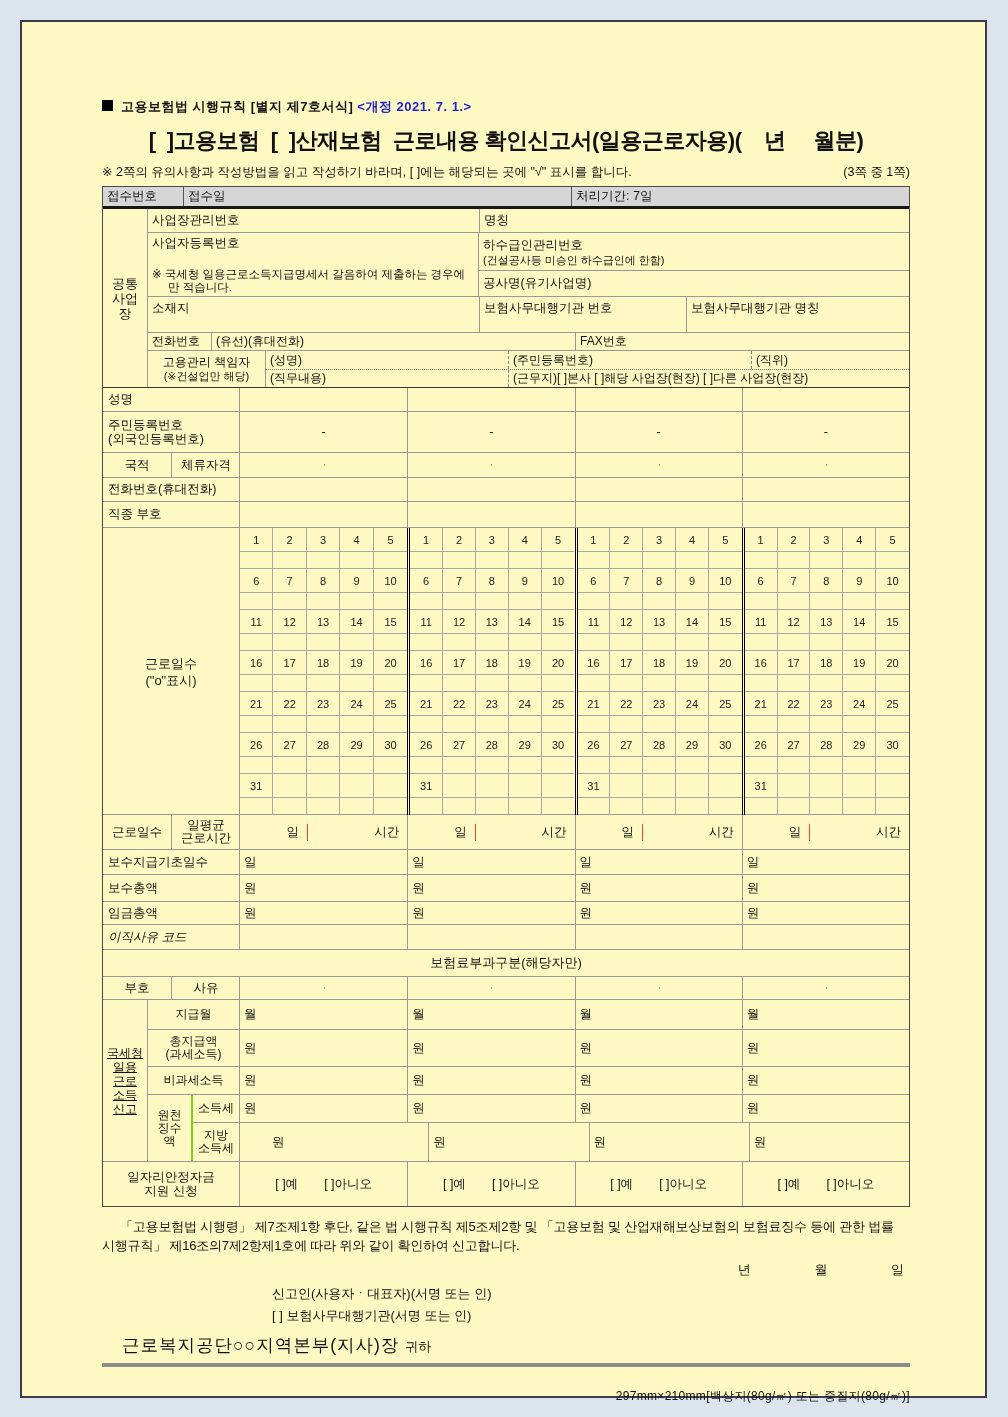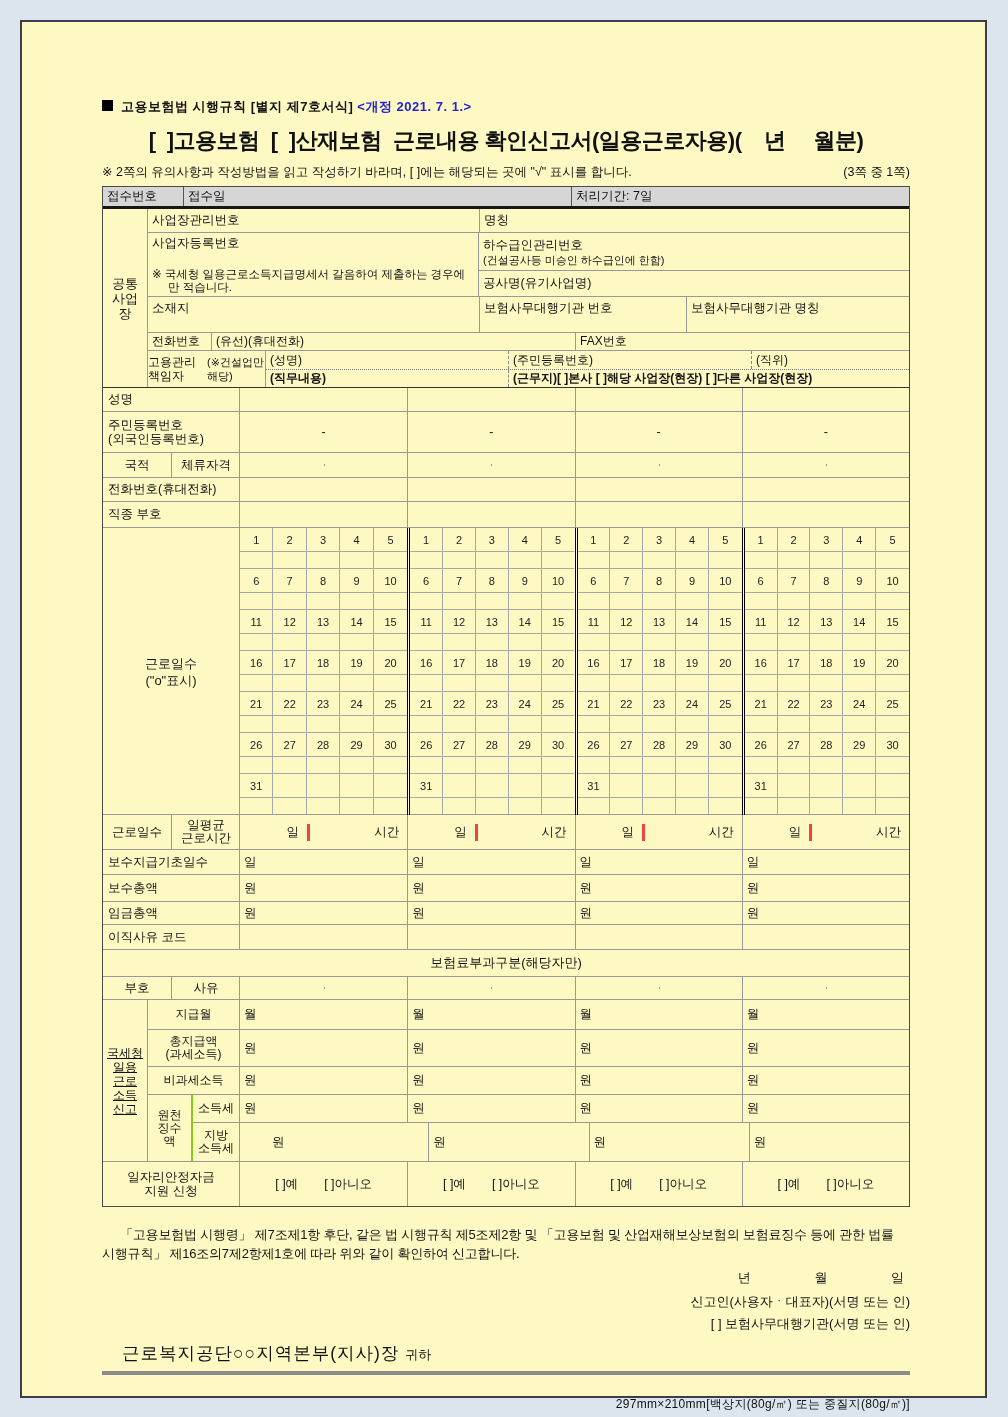--- a/index.html
+++ b/index.html
@@ -32,40 +32,40 @@
   .wpA { grid-template-columns:331px 1fr; height:24px; }
   .wpB { grid-template-columns:331px 1fr; }
   .wpB-left { display:flex; flex-direction:column; justify-content:space-between; border-right:1px solid #999; padding:2px 4px; }
   .wpB-note { font-size:11.5px; line-height:13px; padding-left:16px; text-indent:-16px; width:320px; }
   .wpB-right .rrow { border-bottom:1px solid #999; }
   .wpB-right .rrow:last-child { border-bottom:none; }
   .sub-note { font-size:11px; line-height:12px; }
   .wpC { grid-template-columns:331px 207px 1fr; height:36px; }
   .wpD { grid-template-columns:63px 364px 1fr; height:18px; }
   .wpE { grid-template-columns:118px 1fr; height:36px; border-bottom:none; }
-  .wpE-label { display:flex; flex-direction:row; justify-content:center; align-items:center; font-size:12px; line-height:14px; border-right:1px solid #999; }
+  .wpE-label { display:flex; flex-direction:column; justify-content:center; align-items:center; font-size:12px; line-height:14px; border-right:1px solid #999; }
   .wpE-right .r1 { display:grid; grid-template-columns:242px 243px 1fr; height:18px; }
-  .wpE-right .r2 { display:grid; grid-template-columns:242px 1fr; height:18px; border-top:1px dotted #777;font-weight:bold; }
+  .wpE-right .r2 { display:grid; grid-template-columns:242px 1fr; height:18px; border-top:1px dotted #777; }
   .dashv { border-left:1px dashed #888; }
   .c.small { font-size:12px; }
 
   
   .wrow { grid-template-columns:137px 1fr; }
   .wlabel { display:flex; align-items:center; padding:1px 5px; font-size:12.5px; border-right:1px solid #999; }
   .wlabel.stack, .stack { flex-direction:column; justify-content:center; align-items:flex-start; line-height:14px; }
   .stack.ctr { align-items:center; text-align:center; }
   .wcells { display:grid; grid-template-columns:repeat(4,1fr); }
   .wc { display:flex; align-items:center; font-size:12.5px; padding:1px 4px; }
   .wc + .wc { border-left:1px solid #999; }
   .split2 { display:grid; grid-template-columns:1fr 1fr; padding:0; }
   .split2 > div { display:flex; align-items:center; padding:1px 4px; }
   .split2 > div + div { border-left:1px solid #999; }
   .split46 { display:grid; grid-template-columns:40% 60%; padding:0; }
   .split46 > div { display:flex; align-items:center; justify-content:flex-end; padding-right:8px; }
-  .split46 > div + div { border-left:3px solid #ef4444; }
+  .split46 > div + div { border-left:1px solid #ef4444; }
   .lbl2 { display:grid; grid-template-columns:68px 69px; border-right:1px solid #999; }
   .lbl2 > div { display:flex; align-items:center; justify-content:center; font-size:12.5px; text-align:center; line-height:13px; }
   .lbl2 > div + div { border-left:1px solid #999; }
 
   
   .cal-label { display:flex; flex-direction:column; justify-content:center; align-items:center; font-size:13px; line-height:17px; border-right:1px solid #999; }
   .cal-cells { display:grid; grid-template-columns:repeat(4,1fr); }
   .cal-grid { display:grid; grid-template-columns:repeat(5,1fr); grid-template-rows:repeat(7,24px 17px); }
   .cal-grid + .cal-grid { border-left:3px double #000; }
   .cal-cell { border-right:1px solid #a8a8a8; border-bottom:1px solid #a8a8a8; display:flex; align-items:center; justify-content:center; font-size:11px; color:#222; }
@@ -83,24 +83,24 @@
   .wh-wrap { display:grid; grid-template-columns:45px 1fr; }
   .wh-label { display:flex; flex-direction:column; justify-content:center; align-items:center; font-size:12px; line-height:13px; border-right:2px solid #84cc16; }
   .wh .nrow2 { display:grid; grid-template-columns:47px 1fr; border-bottom:1px solid #999; }
   .wh .nrow2:last-child { border-bottom:none;gap:28px; }
 
   
   .jf { height:44px; border-bottom:none; }
   .jf .wc { justify-content:center; gap:26px; font-size:12.5px; }
 
   
-  .decl { margin-top:18px; font-size:13px; line-height:19px; text-indent:18px; letter-spacing:-0.2px; }
+  .decl { margin-top:10px; font-size:13px; line-height:19px; text-indent:18px; letter-spacing:-0.2px; }
   .date-line { margin-top:6px; text-align:right; font-size:13px; padding-right:6px; }
   .date-line span { margin-left:60px; }
-  .sig-row { display:flex; justify-content:flex-end; font-size:13px; margin-top:6px; padding-left:170px; }
+  .sig-row { display:flex; justify-content:flex-start; font-size:13px; margin-top:6px; padding-left:170px; }
   .recipient { margin-top:8px; font-size:17.5px; letter-spacing:1px; padding-left:20px; }
   .recipient .gwiha { font-size:13px; letter-spacing:0; }
   .bar { margin-top:6px; height:4px; background:#8c8c8c; }
   .paper { margin-top:21px; text-align:right; font-size:12px; letter-spacing:0.3px; }
 </style>
 </head>
 <body>
 
 <div class="sheet">
 <div class="content">
@@ -598,21 +598,21 @@
     <div class="row wrow" style="height:23px;">
       <div class="wlabel">임금총액</div>
       <div class="wcells">
             <div class="wc right">원</div>
             <div class="wc right">원</div>
             <div class="wc right">원</div>
             <div class="wc right">원</div>
           </div>
     </div>
 
-    <div class="row wrow" style="height:25px;">
+    <div class="row wrow" style="height:25px;font-style:italic;">
       <div class="wlabel">이직사유 코드</div>
       <div class="wcells">
             <div class="wc"></div>
             <div class="wc"></div>
             <div class="wc"></div>
             <div class="wc"></div>
           </div>
     </div>
 
     <div class="levy-title">보험료부과구분(해당자만)</div>

